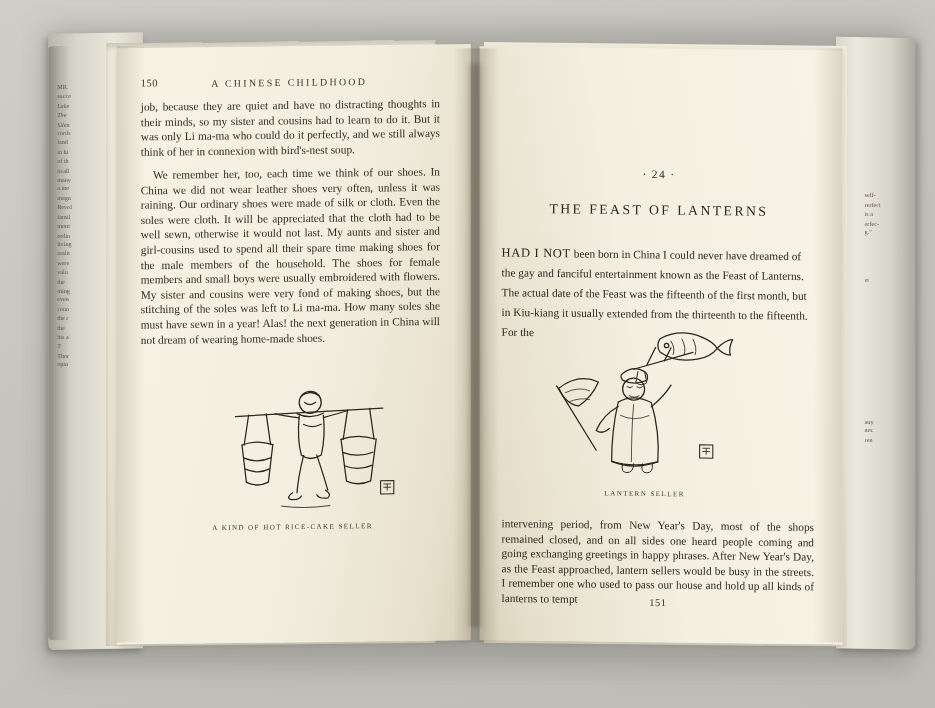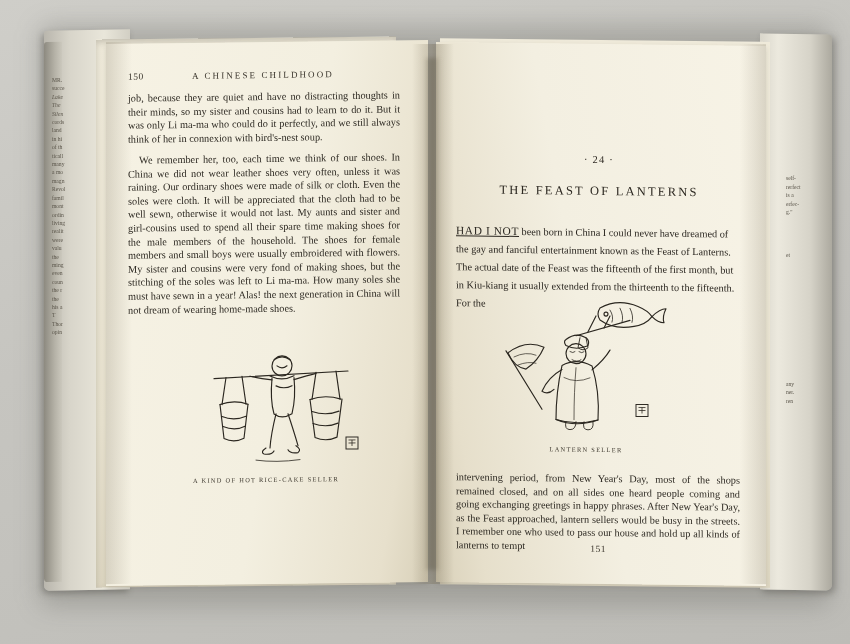--- a/index.html
+++ b/index.html
@@ -190,21 +190,20 @@
   }
   .chapter-title {
     font-size: 12.5px;
     letter-spacing: 2.2px;
     text-align: center;
     color: #2c2821;
   }
   .smallcaps-open {
     font-size: 8.6px;
     letter-spacing: .8px;
-    text-decoration: underline;
   }
   .dropline {
     font-size: 10.3px;
     line-height: 13.6px;
     text-align: justify;
   }
 
   .caption {
     font-size: 6.4px;
     letter-spacing: 1.3px;

